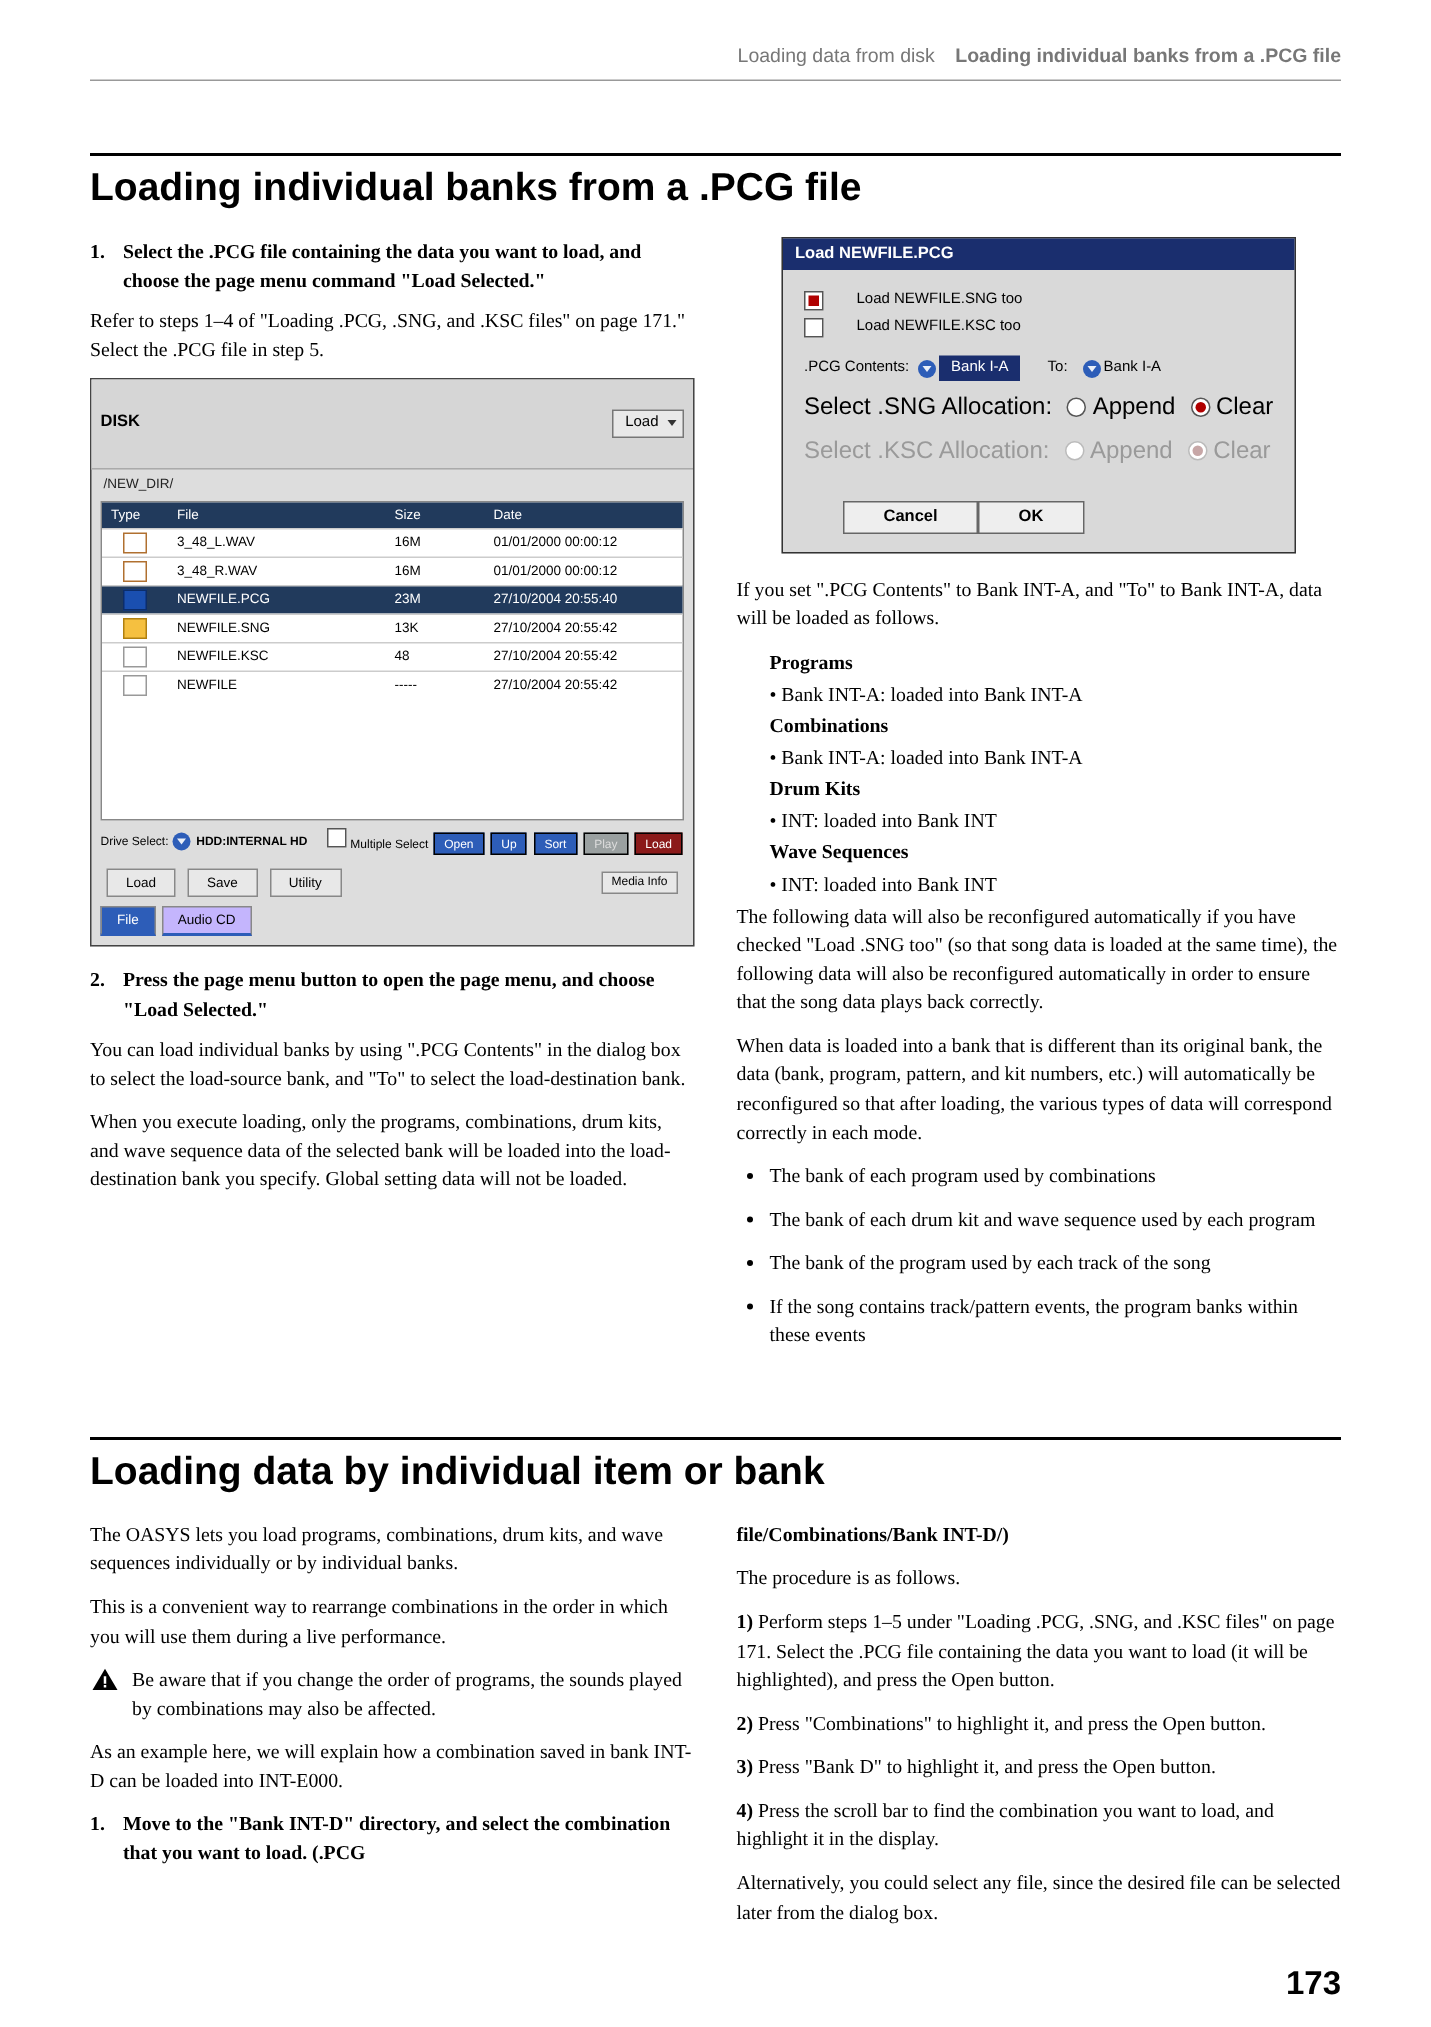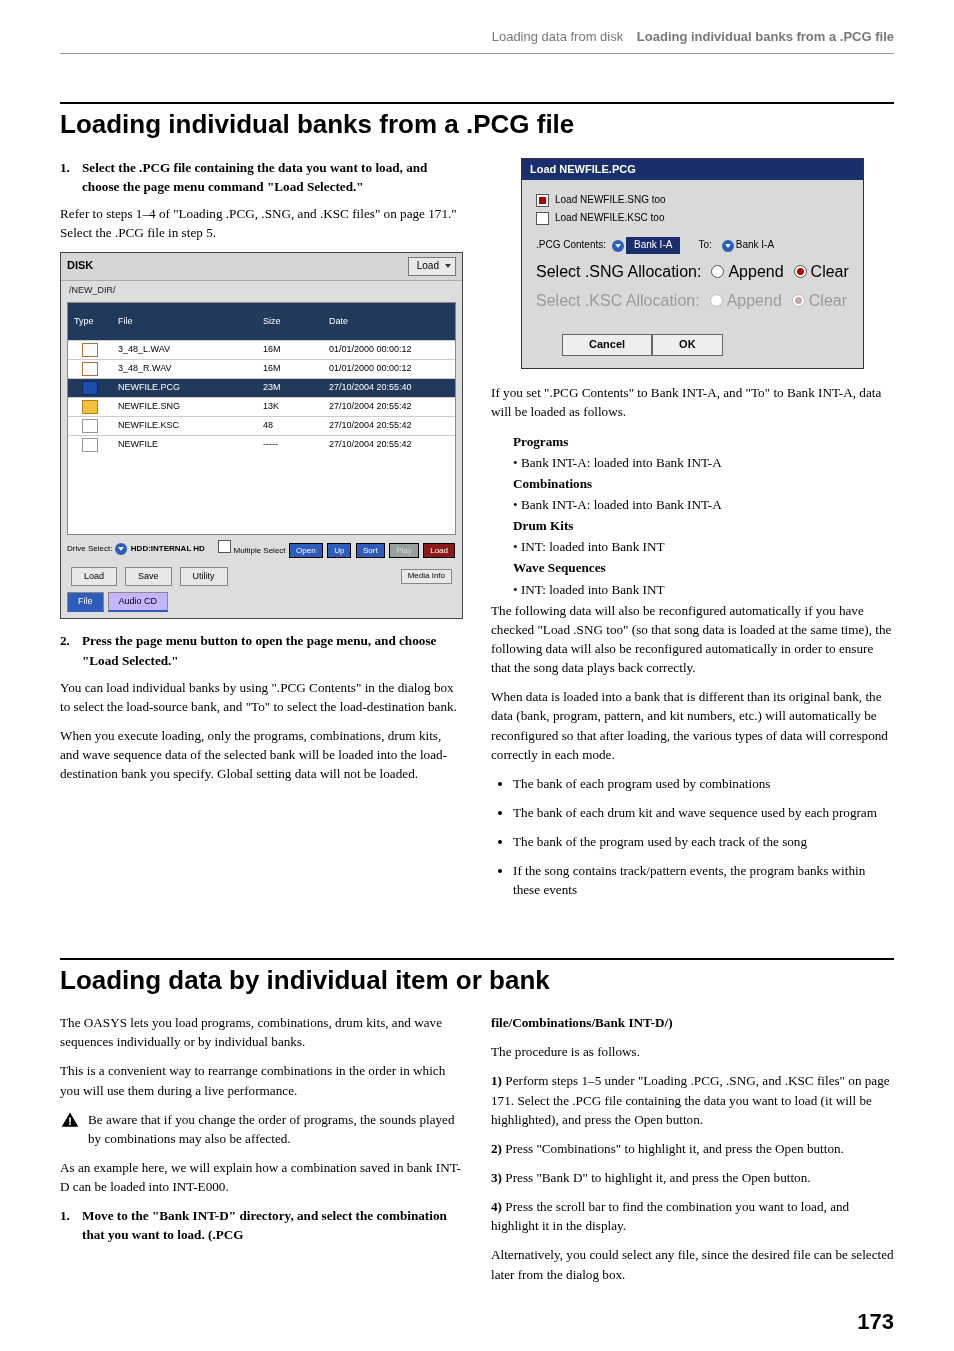--- a/index.html
+++ b/index.html
@@ -17,27 +17,27 @@
 p{margin:0 0 10px 0}
 .sub{font-weight:bold;margin:2px 0 2px 22px}
 .bi{margin:0 0 2px 22px}
 ul.b{padding-left:22px;margin:4px 0 0 0}
 ul.b li{margin:0 0 10px 0}
 .pnum{text-align:right;font-family:Helvetica,Arial,sans-serif;font-weight:bold;font-size:22px;margin-top:12px}
 .note{display:flex;gap:8px;margin:0 0 10px 0}
 .noteicon{width:20px;height:20px;flex:0 0 20px}
 
 .disk{border:1px solid #444;background:#ddd;font-family:Arial,sans-serif;font-size:9px;color:#000;margin:8px 0 12px 0}
-.diskbar{display:flex;align-items:center;justify-content:space-between;padding:4px 6px;background:#d6d6d6;border-bottom:1px solid #aaa;font-size:11px;font-weight:bold}
+.diskbar{display:flex;align-items:center;justify-content:space-between;padding:20px 6px;background:#d6d6d6;border-bottom:1px solid #aaa;font-size:11px;font-weight:bold}
 .diskbar .loadbtn{border:1px solid #777;background:#e9e9e9;padding:1px 16px 1px 8px;font-size:10px;font-weight:normal;position:relative}
 .diskbar .loadbtn:after{content:"";position:absolute;right:4px;top:6px;border-left:3px solid transparent;border-right:3px solid transparent;border-top:4px solid #333}
 .path{padding:3px 8px;font-size:9px;color:#222}
 .ft{border:1px solid #888;margin:2px 6px;background:#fff}
 .fthead{display:flex;background:#213a5c;color:#fff;font-size:9px}
-.fthead>div{padding:12px 6px}
+.fthead>div{padding:2px 6px}
 .cT{width:32px}.cF{flex:1}.cS{width:54px}.cD{width:120px}
 .row{display:flex;align-items:center;border-top:1px solid #ccc}
 .row>div{padding:2px 6px}
 .row.sel{background:#213a5c;color:#fff}
 .row .cT{display:flex;align-items:center;justify-content:center}
 .ficon{width:14px;height:12px;display:inline-block}
 .wav{background:#fff;border:1px solid #b07030}
 .pcg{background:#1a4fb0;border:1px solid #0c2d6a}
 .sng{background:#f5c040;border:1px solid #b08010}
 .ksc{background:#fff;border:1px solid #999}
@@ -51,21 +51,21 @@
 .lbtnrow{display:flex;gap:8px}
 .lbtn{border:1px solid #888;background:#e8e8e8;padding:2px 12px;font-size:9px}
 .media{border:1px solid #888;background:#e8e8e8;padding:2px 6px;font-size:8px;text-align:right;line-height:1.1}
 .tabs{display:flex;padding:0 6px 6px 6px;gap:4px}
 .tab{border:1px solid #888;border-bottom:2px solid #2d5db8;background:#c4b5fd;padding:2px 10px;font-size:9px}
 .tab.act{background:#2d5db8;color:#fff}
 
 .dialog{border:1px solid #333;background:#d9d9d9;font-family:Arial,sans-serif;font-size:10px;margin:0 30px 14px 30px}
 .dtitle{background:#1a2e6e;color:#fff;font-weight:bold;padding:3px 8px;font-size:11px}
 .dbody{padding:10px 14px}
-.chkrow{display:flex;align-items:center;gap:6px;margin:3px 0}
+.chkrow{display:flex;align-items:center;gap:22px;margin:3px 0}
 .chk{width:11px;height:11px;border:1px solid #555;background:#fff;display:inline-flex;align-items:center;justify-content:center}
 .chk.on:after{content:"";width:7px;height:7px;background:#b00000}
 .contents{margin:12px 0 6px 0;display:flex;align-items:center;gap:6px;flex-wrap:wrap}
 .poptag{display:inline-flex;align-items:center}
 .popbtn{width:12px;height:12px;background:#2d5db8;border-radius:50%;display:inline-flex;align-items:center;justify-content:center;margin-right:2px}
 .popbtn:after{content:"";border-left:3px solid transparent;border-right:3px solid transparent;border-top:4px solid rgba(255,255,255,0.9)}
 .pval{background:#1a2e6e;color:#fff;padding:1px 8px;font-size:10px}
 .allocrow{display:flex;align-items:center;gap:10px;margin:6px 0;font-size:16px}
 .allocrow.dis{color:#9a9a9a}
 .radio{width:11px;height:11px;border:1px solid #555;border-radius:50%;background:#fff;display:inline-flex;align-items:center;justify-content:center}

